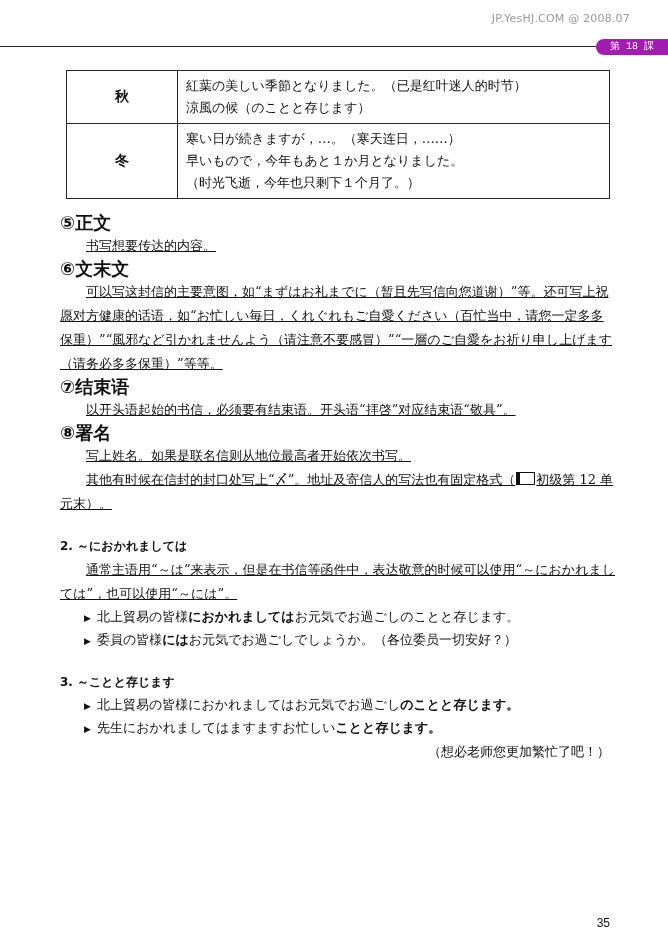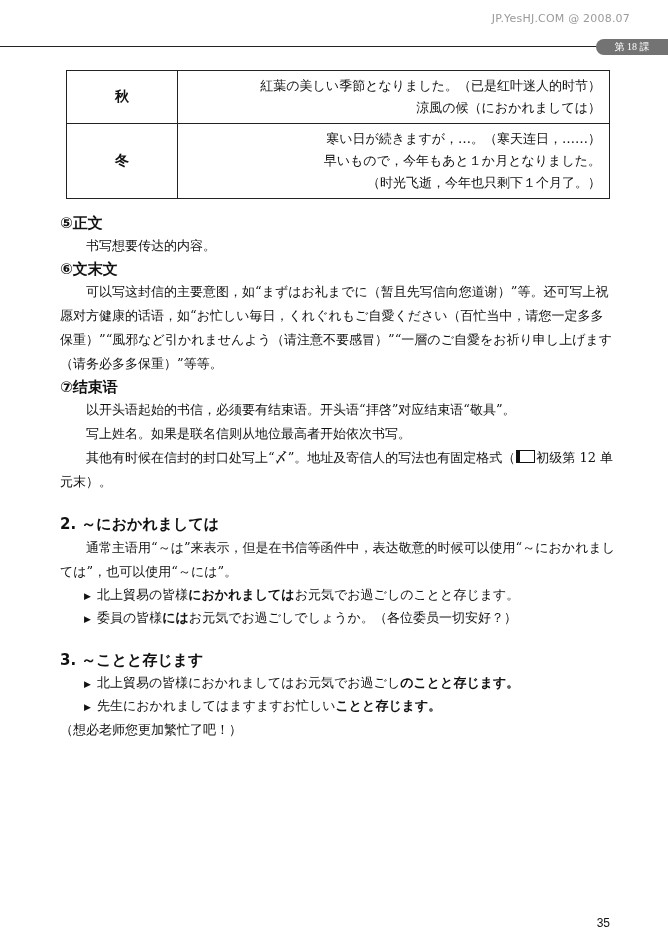--- a/index.html
+++ b/index.html
@@ -8,64 +8,64 @@
     font-family: "DejaVu Serif", "Liberation Serif", serif; color:#111;
   }
   .watermark {
     position:absolute; right:38px; top:12px; font-family:"DejaVu Sans","Liberation Sans",sans-serif;
     font-size:11px; color:#9a9a9a; letter-spacing:0.2px;
   }
   .header-rule {
     position:absolute; left:0; top:46px; width:596px; height:1px; background:#222;
   }
   .lesson-tab {
-    position:absolute; right:0; top:39px; width:72px; height:16px; background:#737373; color:#fff;
-    border-radius:9px 0 0 9px; font-family:Liberation Serif, serif;
+    position:absolute; right:0; top:39px; width:72px; height:16px; background:#a21caf; color:#fff;
+    border-radius:9px 0 0 9px; font-family:Liberation Mono, monospace;
     font-size:10px; line-height:16px; text-align:center;
   }
   table.season {
     position:absolute; left:66px; top:70px; width:544px; border-collapse:collapse; font-size:13px;
   }
   table.season td { border:1.2px solid #222; vertical-align:middle; }
   table.season td.season-name { width:108px; text-align:center; font-weight:bold; font-size:14px; }
   table.season td.season-body { padding:4px 8px 4px 8px; }
-  .line { line-height:22px; white-space:nowrap;text-align:right; }
+  .line { line-height:22px; white-space:nowrap; }
   .line.right { }
   .content {
     position:absolute; left:60px; top:212px; width:556px; font-size:13px;
   }
-  .subhead { font-family:"DejaVu Sans","Liberation Sans",sans-serif; font-weight:bold; font-size:15px; line-height:22px; }
-  .para { text-indent:2em; line-height:24px; margin:0; }
+  .subhead { font-family:"DejaVu Sans","Liberation Sans",sans-serif; font-weight:bold; font-size:18px; line-height:22px; }
+  .para { text-indent:2em; line-height:24px; margin:0;text-decoration:underline; }
   .section-title {
-    font-family:"DejaVu Sans","Liberation Sans",sans-serif; font-weight:bold; font-size:15px;
+    font-family:"DejaVu Sans","Liberation Sans",sans-serif; font-weight:bold; font-size:12px;
     line-height:24px; margin-top:18px;
   }
   .bullet { padding-left:24px; line-height:22px; white-space:nowrap; }
   .bullet .tri { font-size:9px; margin-right:6px; }
   .b { font-weight:bold; font-family:"DejaVu Sans","Liberation Sans",sans-serif; }
-  .translation { text-align:left; line-height:24px; padding-right:6px; }
+  .translation { text-align:right; line-height:24px; padding-right:6px; }
   .book-icon { display:inline-block; width:14px; height:11px; border:1.5px solid #111; border-left-width:4px; vertical-align:-1px; margin:0 1px; }
   .page-number {
     position:absolute; right:58px; top:916px; font-family:Liberation Sans, sans-serif; font-size:12px;
   }
 </style>
 </head>
 <body>
 
 <div class="watermark">JP.YesHJ.COM @ 2008.07</div>
 <div class="header-rule"></div>
 <div class="lesson-tab">第 18 課</div>
 
 <table class="season">
   <tbody>
       <tr>
     <td class="season-name">秋</td>
     <td class="season-body">
       <div class="line">紅葉の美しい季節となりました。（已是红叶迷人的时节）</div>
-      <div class="line">涼風の候（におかれましては）</div>
+      <div class="line">涼風の候（のことと存じます）</div>
     </td>
   </tr>
   <tr>
     <td class="season-name">冬</td>
     <td class="season-body">
       <div class="line">寒い日が続きますが，…。（寒天连日，……）</div>
       <div class="line">早いもので，今年もあと１か月となりました。</div>
       <div class="line right">（时光飞逝，今年也只剩下１个月了。）</div>
     </td>
   </tr>
@@ -75,20 +75,21 @@
 <div class="content">
   <div class="subhead">⑤正文</div>
   <p class="para">书写想要传达的内容。</p>
 
   <div class="subhead">⑥文末文</div>
   <p class="para">可以写这封信的主要意图，如“まずはお礼までに（暂且先写信向您道谢）”等。还可写上祝愿对方健康的话语，如“お忙しい毎日，くれぐれもご自愛ください（百忙当中，请您一定多多保重）”“風邪など引かれませんよう（请注意不要感冒）”“一層のご自愛をお祈り申し上げます（请务必多多保重）”等等。</p>
 
   <div class="subhead">⑦结束语</div>
   <p class="para">以开头语起始的书信，必须要有结束语。开头语“拝啓”对应结束语“敬具”。</p>
 
+  <div class="subhead">⑧署名</div>
   <p class="para">写上姓名。如果是联名信则从地位最高者开始依次书写。</p>
   <p class="para"><span>其他有时候在信封的封口处写上“〆”。地址及寄信人的写法也有固定格式（</span><span class="book-icon"></span><span>初级第 12 单元末）。</span></p>
 
   <div class="section-title">2. ～におかれましては</div>
   <p class="para">通常主语用“～は”来表示，但是在书信等函件中，表达敬意的时候可以使用“～におかれましては”，也可以使用“～には”。</p>
   <div class="bullet">
     <span class="tri">▶</span><span>北上貿易の皆様</span><span class="b">におかれましては</span><span>お元気でお過ごしのことと存じます。</span>
   </div>
   <div class="bullet">
     <span class="tri">▶</span><span>委員の皆様</span><span class="b">には</span><span>お元気でお過ごしでしょうか。（各位委员一切安好？）</span>

